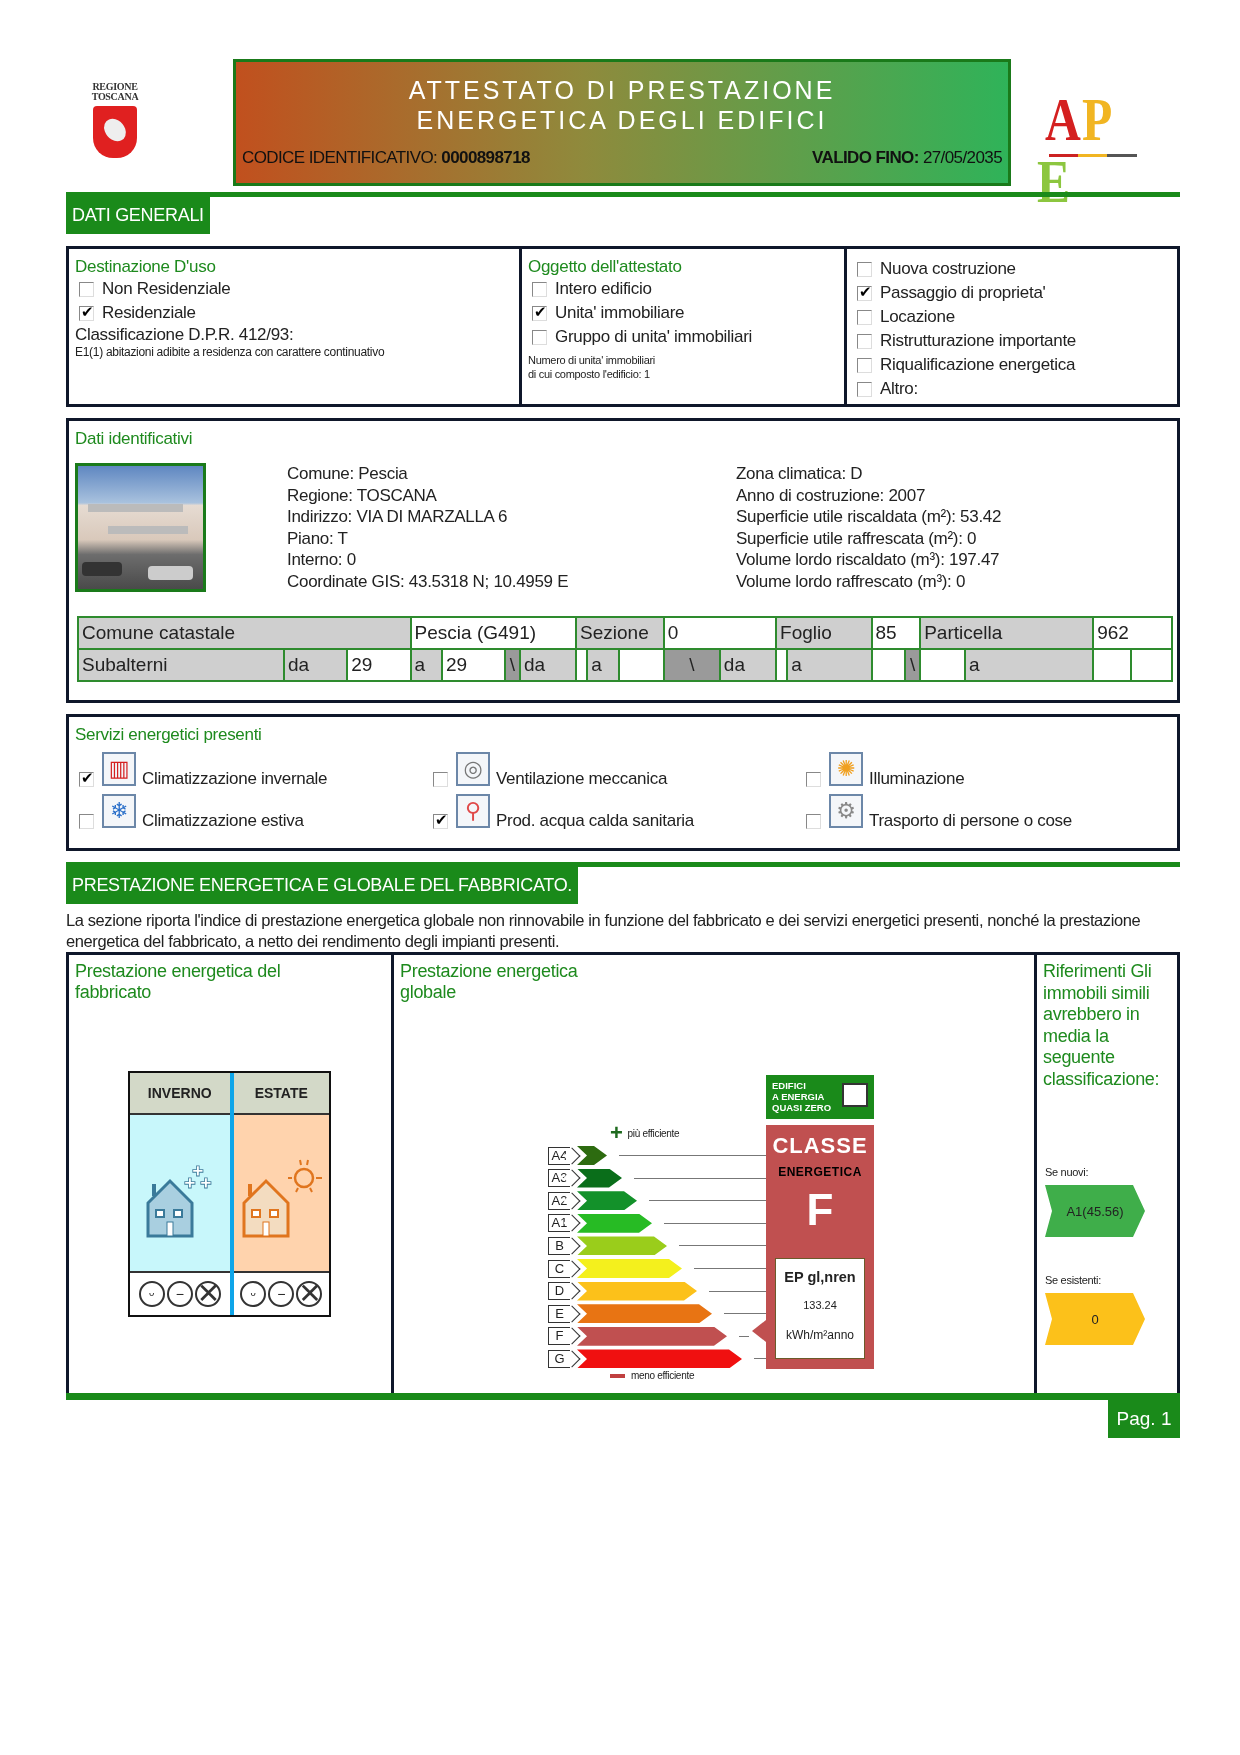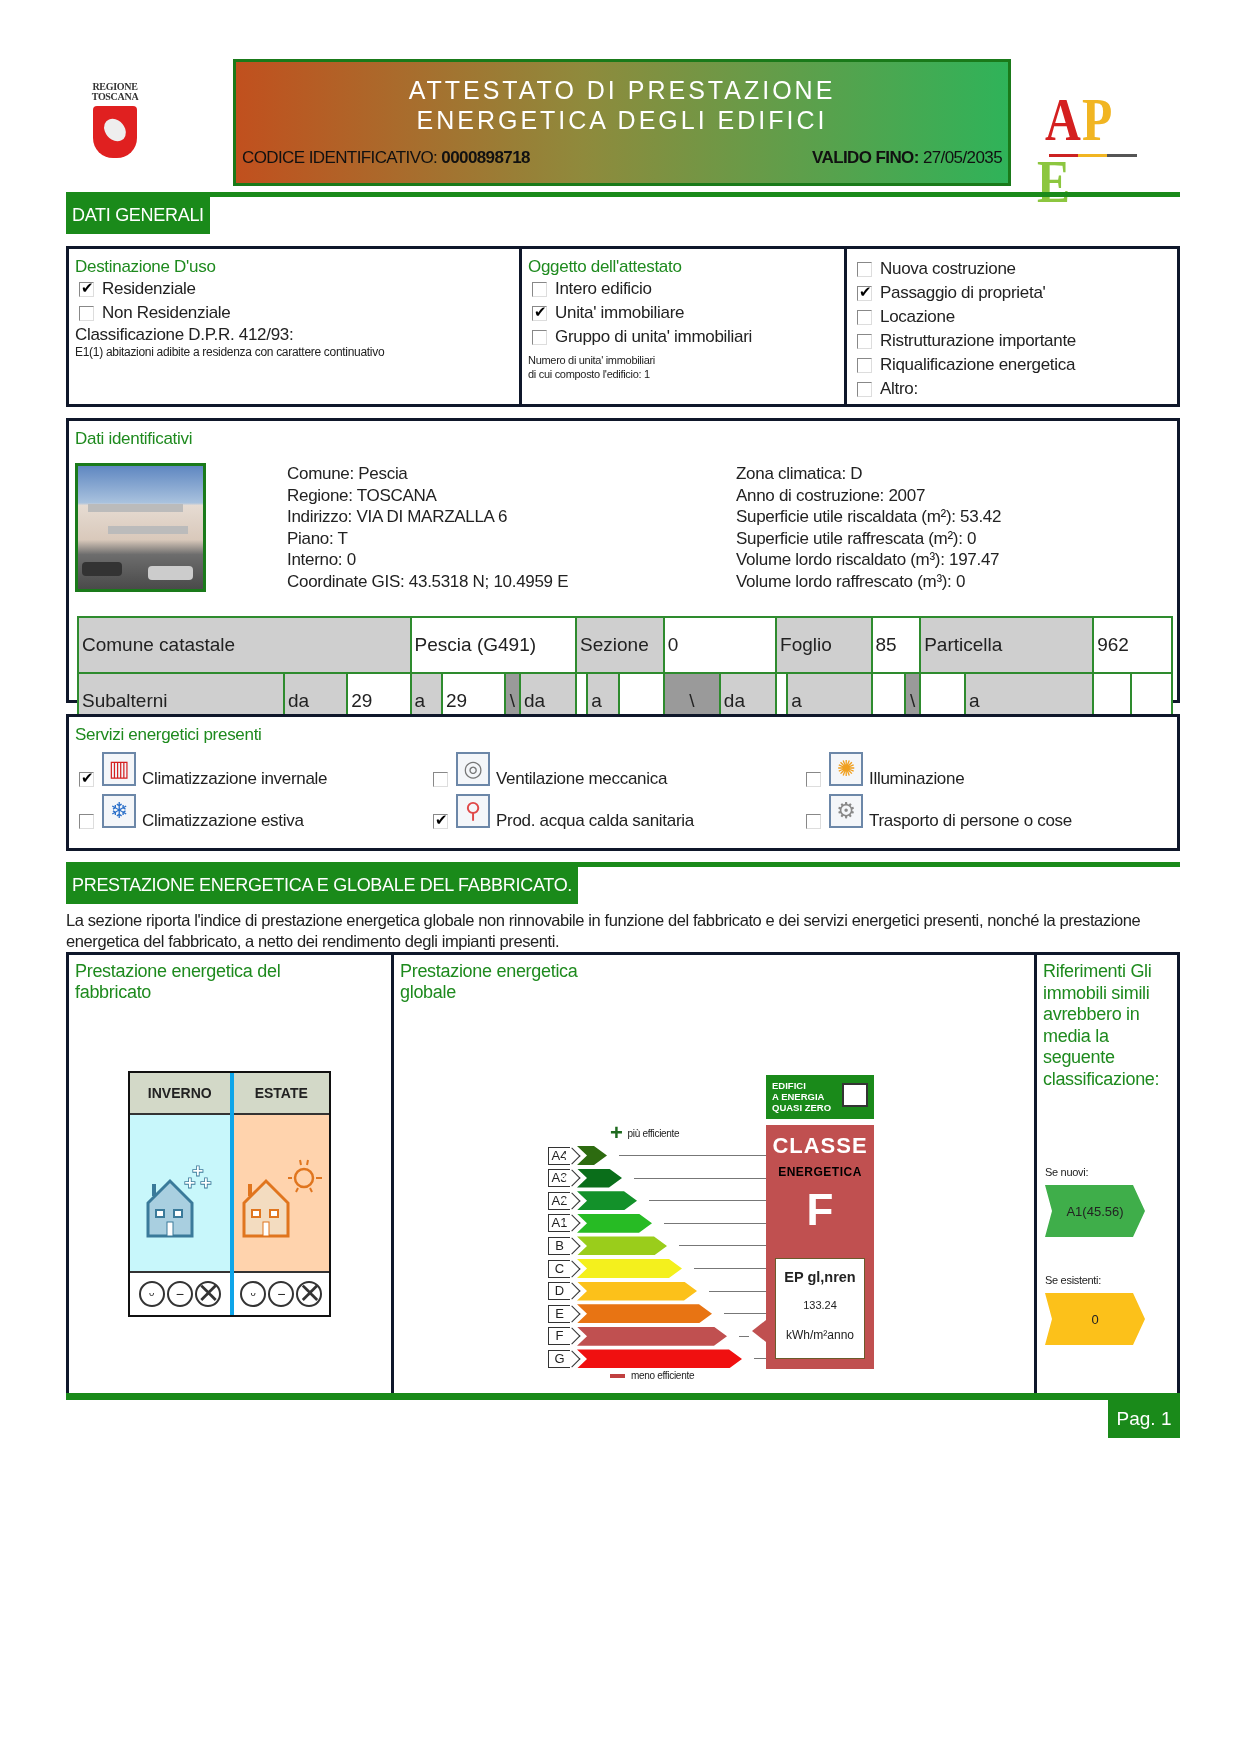--- a/index.html
+++ b/index.html
@@ -23,21 +23,21 @@
   #logo-ape .bar { position: absolute; left: 4px; top: 66px; width: 88px; height: 3px; background: linear-gradient(90deg, #c22 0 33%, #f1b522 33% 66%, #555 66% 100%); }
   .rule { position: absolute; height: 5px; background: #1a8a1a; }
   .sec-tab { position: absolute; background: #1a8a1a; color: #fff; font-size: 18px; padding: 8px 6px; letter-spacing: -0.3px; text-align: center; }
   .lbl { font-size: 17px; letter-spacing: -0.3px; }
   .cb-row { display: flex; align-items: center; height: 24px; font-size: 17px; letter-spacing: -0.3px; }
   .cb { width: 15px; height: 15px; border: 1px solid #888; border-right-color: #ddd; border-bottom-color: #ddd; margin: 0 8px 0 4px; position: relative; background: #fff; flex: none; }
   .cb.checked::after { content: "✔"; position: absolute; left: 1px; top: -4px; font-size: 15px; color: #000; }
   .small { font-size: 12px; letter-spacing: -0.3px; line-height: 15px; }
   
   .cat-table { position: absolute; border-collapse: collapse; font-size: 19px; }
-  .cat-table td { border: 2px solid #2e8b2e; padding: 16px 3px; height: 31px; white-space: nowrap; margin-left: 44px; }
+  .cat-table td { border: 2px solid #2e8b2e; padding: 4px 3px; height: 31px; white-space: nowrap; margin-left: 44px; }
   .cat-table td.g { background: #cfcfcf; }
   .cat-table td.dg { background: #9a9a9a; text-align: center; }
   .cat-table td.w { background: #fff; }
   
   .svc { position: absolute; display: flex; align-items: center; font-size: 17px; letter-spacing: -0.3px; }
   .svc .ico { width: 34px; height: 34px; border: 2px solid #6c87a8; background: #f4f6f9; margin: -20px 6px 0 0; display: flex; align-items: center; justify-content: center; font-size: 22px; }
   
   .perf-head { position: absolute; font-size: 18px; line-height: 21px; color: #1e8a1e; letter-spacing: -0.3px; }
   .season-tbl { position: absolute; left: 128px; top: 1071px; width: 203px; height: 246px; border: 2px solid #111; display: flex; }
   .season-col { width: 50%; height: 100%; display: flex; flex-direction: column; }
@@ -78,26 +78,26 @@
   <span class="l" style="color:#d42020">A</span><span class="l" style="color:#f1b522;margin-left:-8px">P</span><span class="l" style="color:#8cc63f;margin-left:-8px">E</span>
   <div class="bar"></div>
 </div>
 
 <div class="rule" style="left:66px;top:192px;width:1114px;"></div>
 <div class="sec-tab" style="left:66px;top:197px;">DATI GENERALI</div>
 
 <div class="box" style="left:66px;top:246px;width:456px;height:161px;padding:8px 6px;">
   <div class="lbl green">Destinazione D'uso</div>
   <div class="cb-row">
+      <span class="cb"></span>
+      <span>Non Residenziale</span>
+    </div>
+  <div class="cb-row">
       <span class="cb checked"></span>
       <span>Residenziale</span>
-    </div>
-  <div class="cb-row">
-      <span class="cb"></span>
-      <span>Non Residenziale</span>
     </div>
   <div class="lbl">Classificazione D.P.R. 412/93:</div>
   <div class="small">E1(1) abitazioni adibite a residenza con carattere continuativo</div>
 </div>
 
 <div class="box" style="left:519px;top:246px;width:328px;height:161px;padding:8px 6px;">
   <div class="lbl green">Oggetto dell'attestato</div>
   <div class="cb-row">
       <span class="cb"></span>
       <span>Intero edificio</span>

